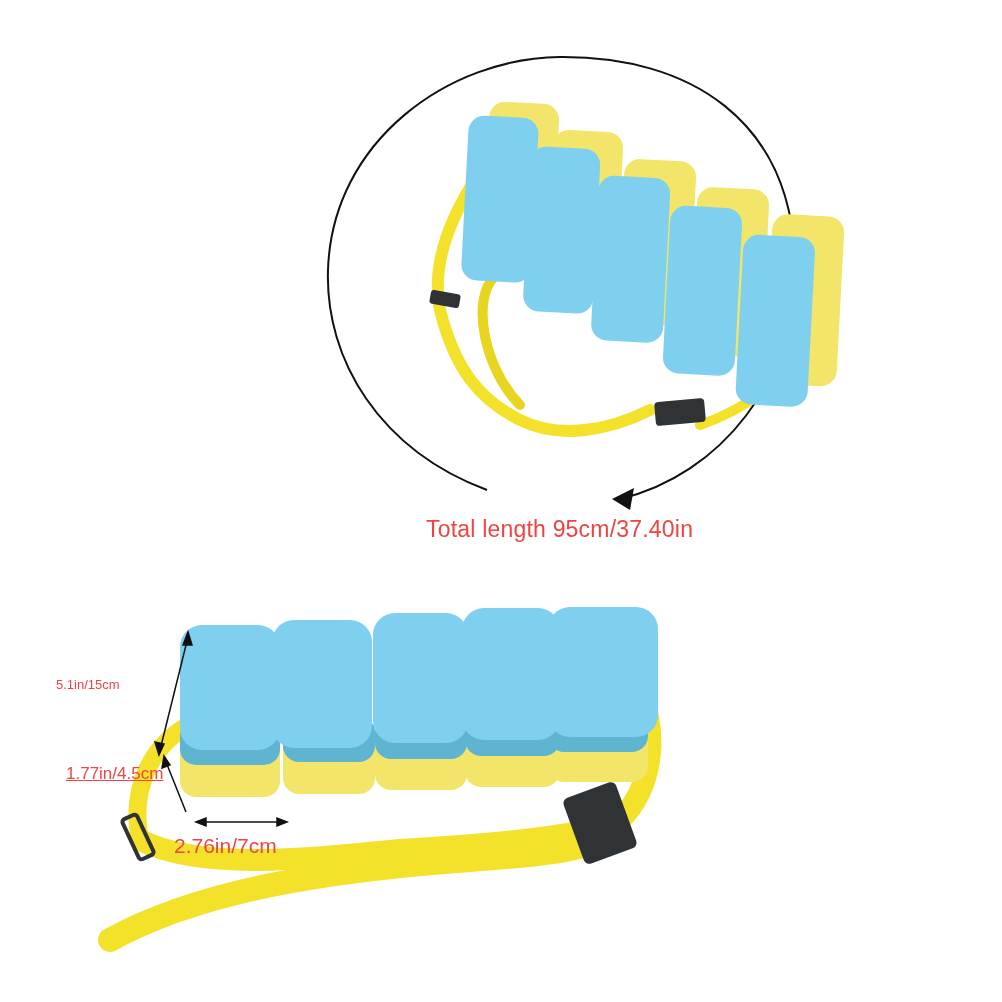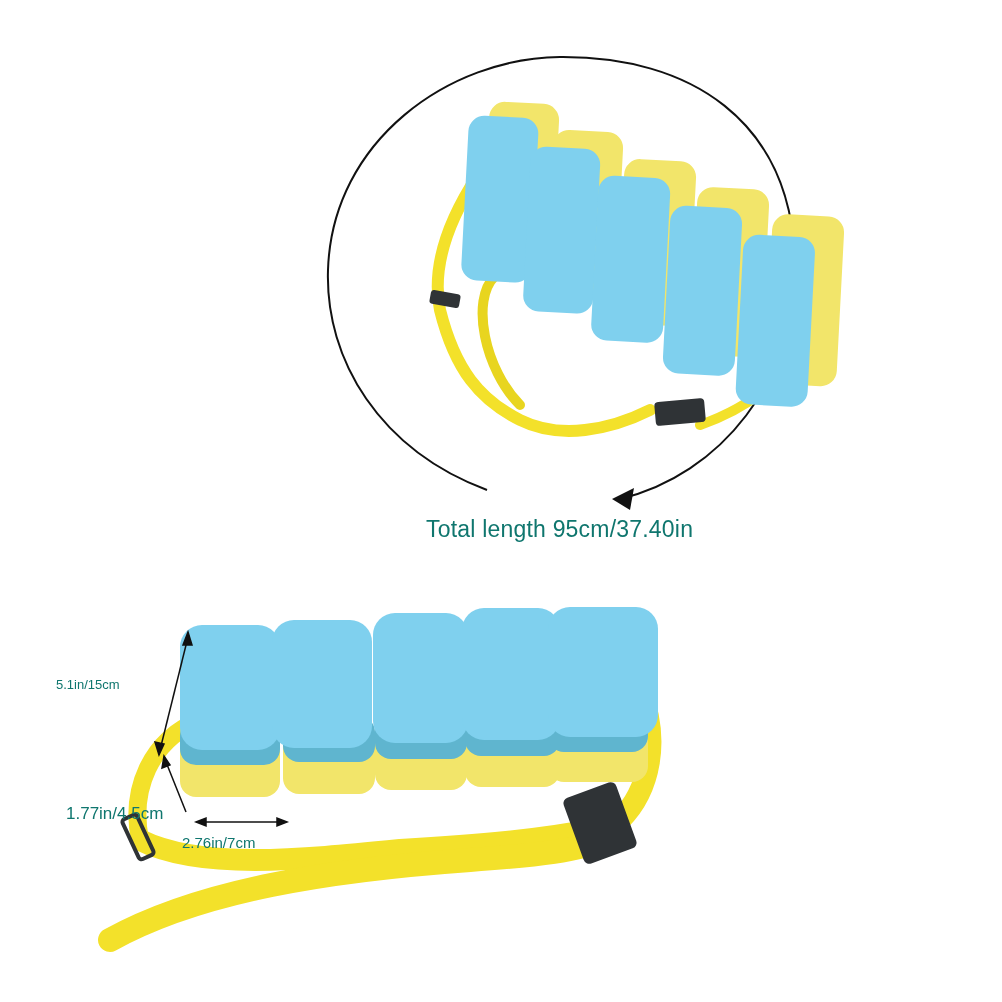--- a/index.html
+++ b/index.html
@@ -1,24 +1,24 @@
 <!DOCTYPE html>
 <html><head>
 <meta charset="utf-8">
 <style>
   html, body { margin:0; padding:0; background:#ffffff; }
   body { width:1002px; height:1002px; position:relative; overflow:hidden;
          font-family:"Liberation Sans", sans-serif; }
   svg { position:absolute; left:0; top:0; }
-  .label { position:absolute; color:#0f766e; white-space:nowrap;
+  .label { position:absolute; color:#ef4444; white-space:nowrap;
            font-family:"Liberation Sans", sans-serif; }
   .total { left:426px; top:516px; font-size:23px; letter-spacing:0.2px; }
   .dim-h { left:56px; top:677px; font-size:13px; }
-  .dim-t { left:66px; top:804px; font-size:17px; }
-  .dim-w { left:182px; top:834px; font-size:15px; }
+  .dim-t { left:66px; top:764px; font-size:17px;text-decoration:underline; }
+  .dim-w { left:174px; top:834px; font-size:21px; }
 </style>
 </head>
 <body>
 
 <svg width="1002" height="1002" viewBox="0 0 1002 1002">
 
   <g>
     <path d="M 487 490 C 380 450, 325 360, 328 270 C 332 140, 450 58, 560 57 C 690 56, 790 120, 795 260 C 798 380, 720 475, 620 499" fill="none" stroke="#111" stroke-width="2"></path>
     <polygon points="612,499 634,488 630,510" fill="#111"></polygon>
   </g>

